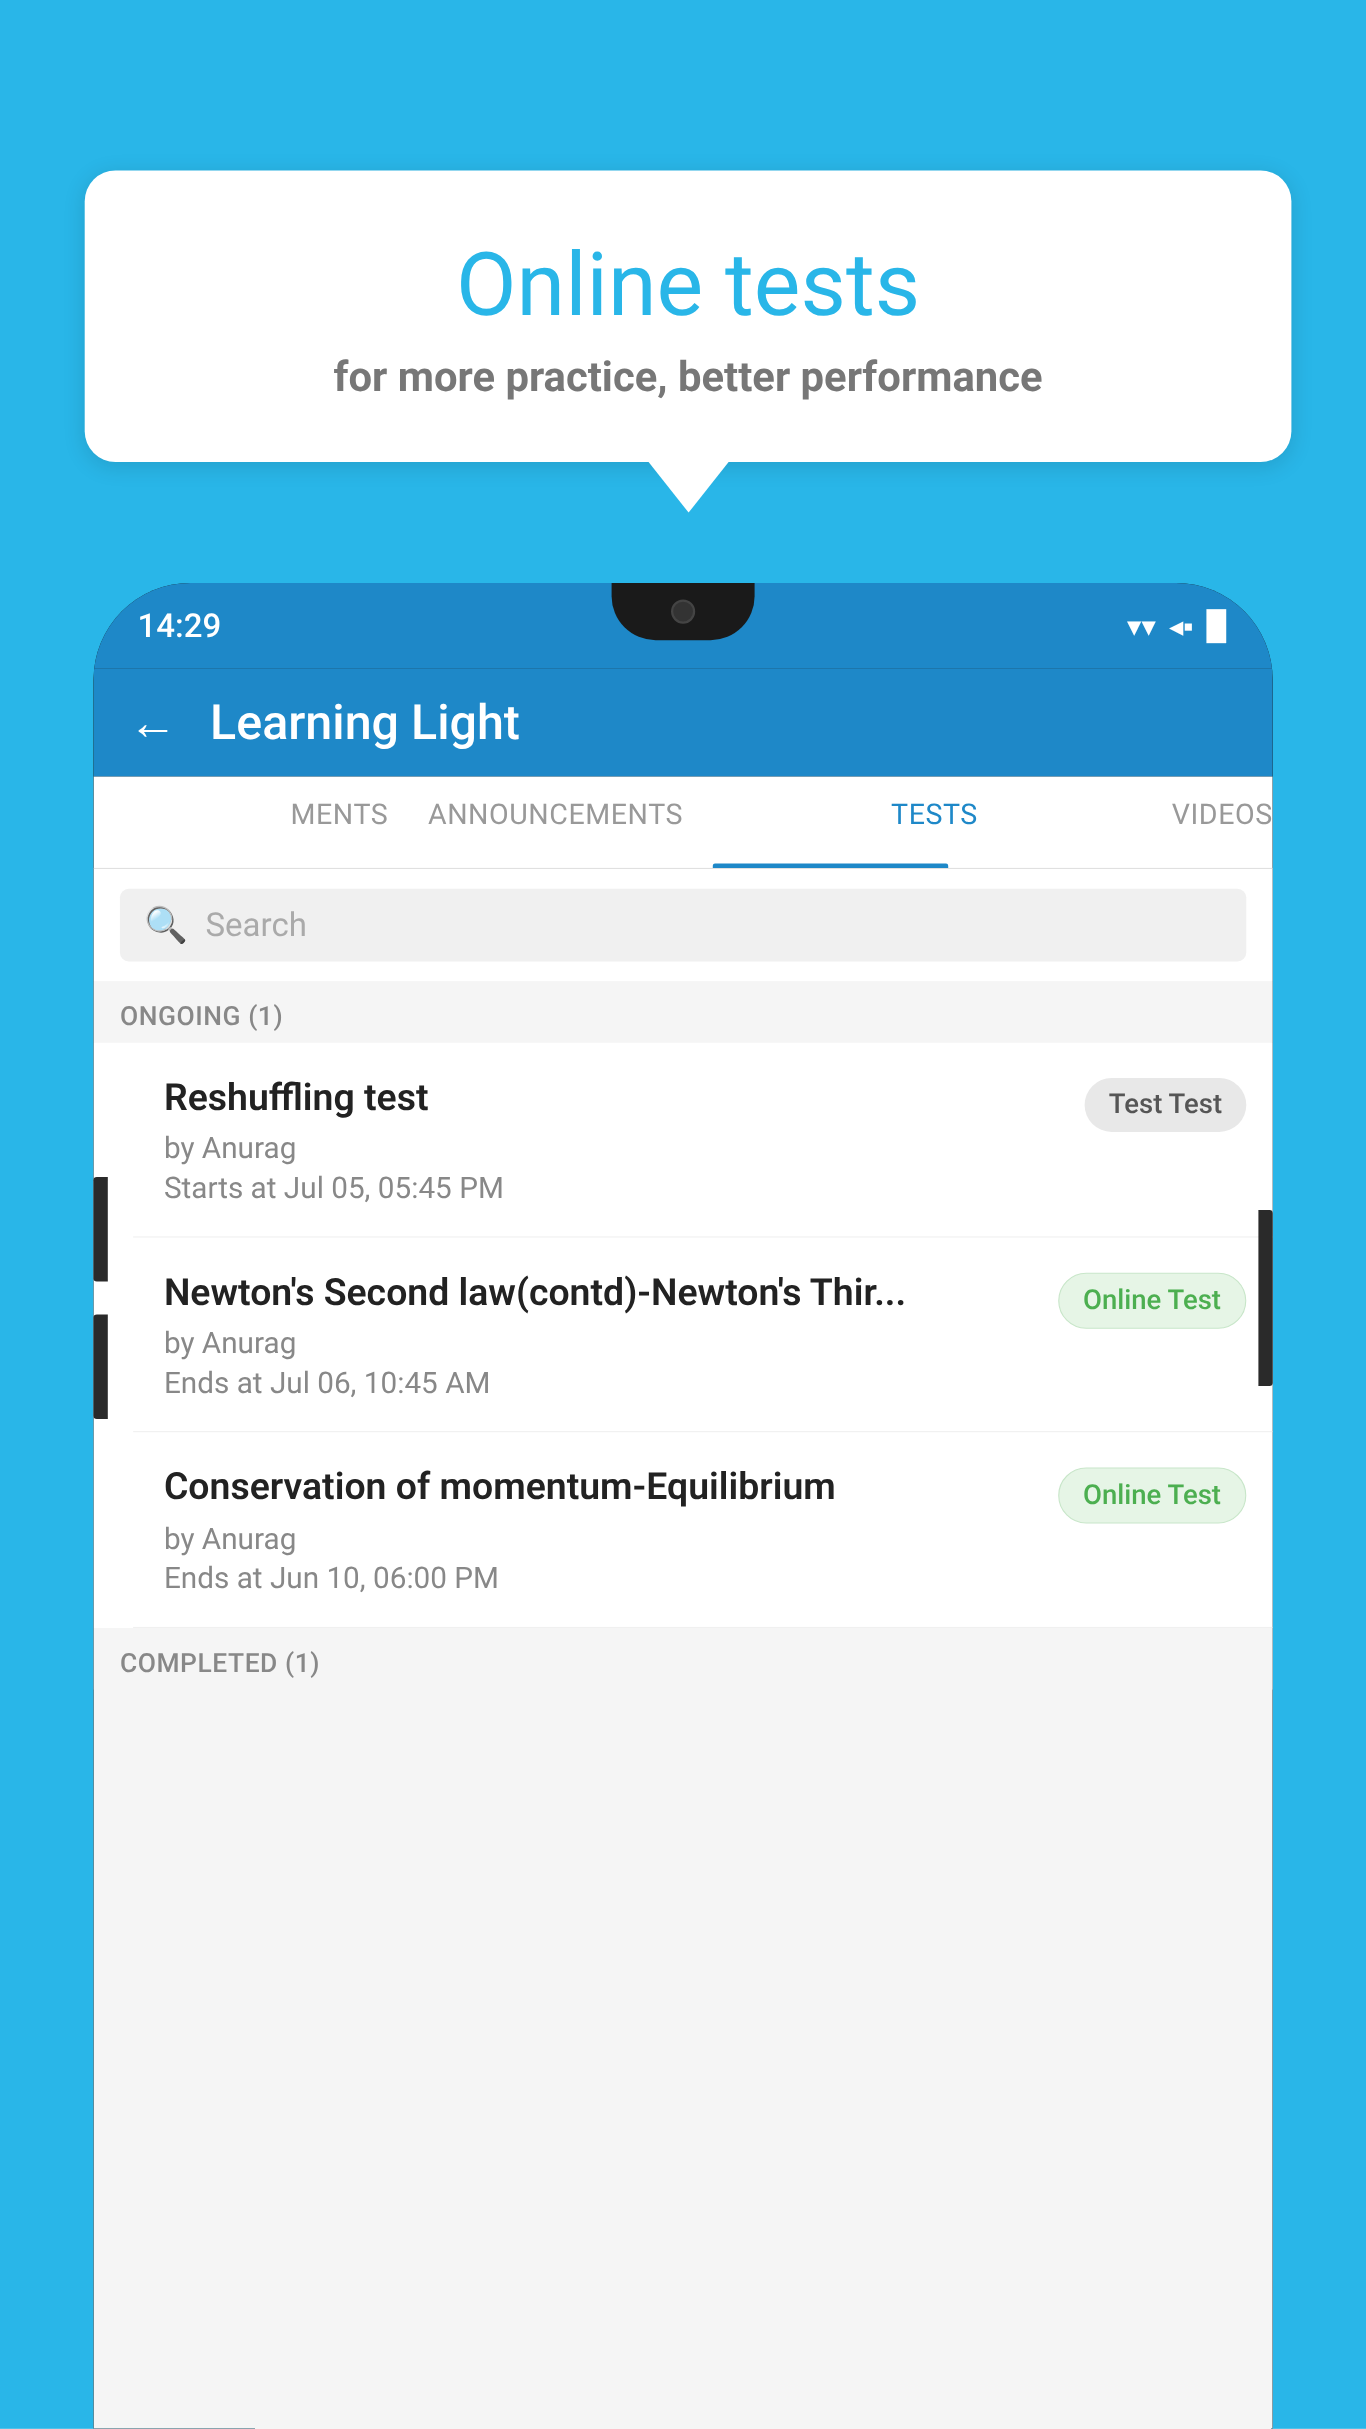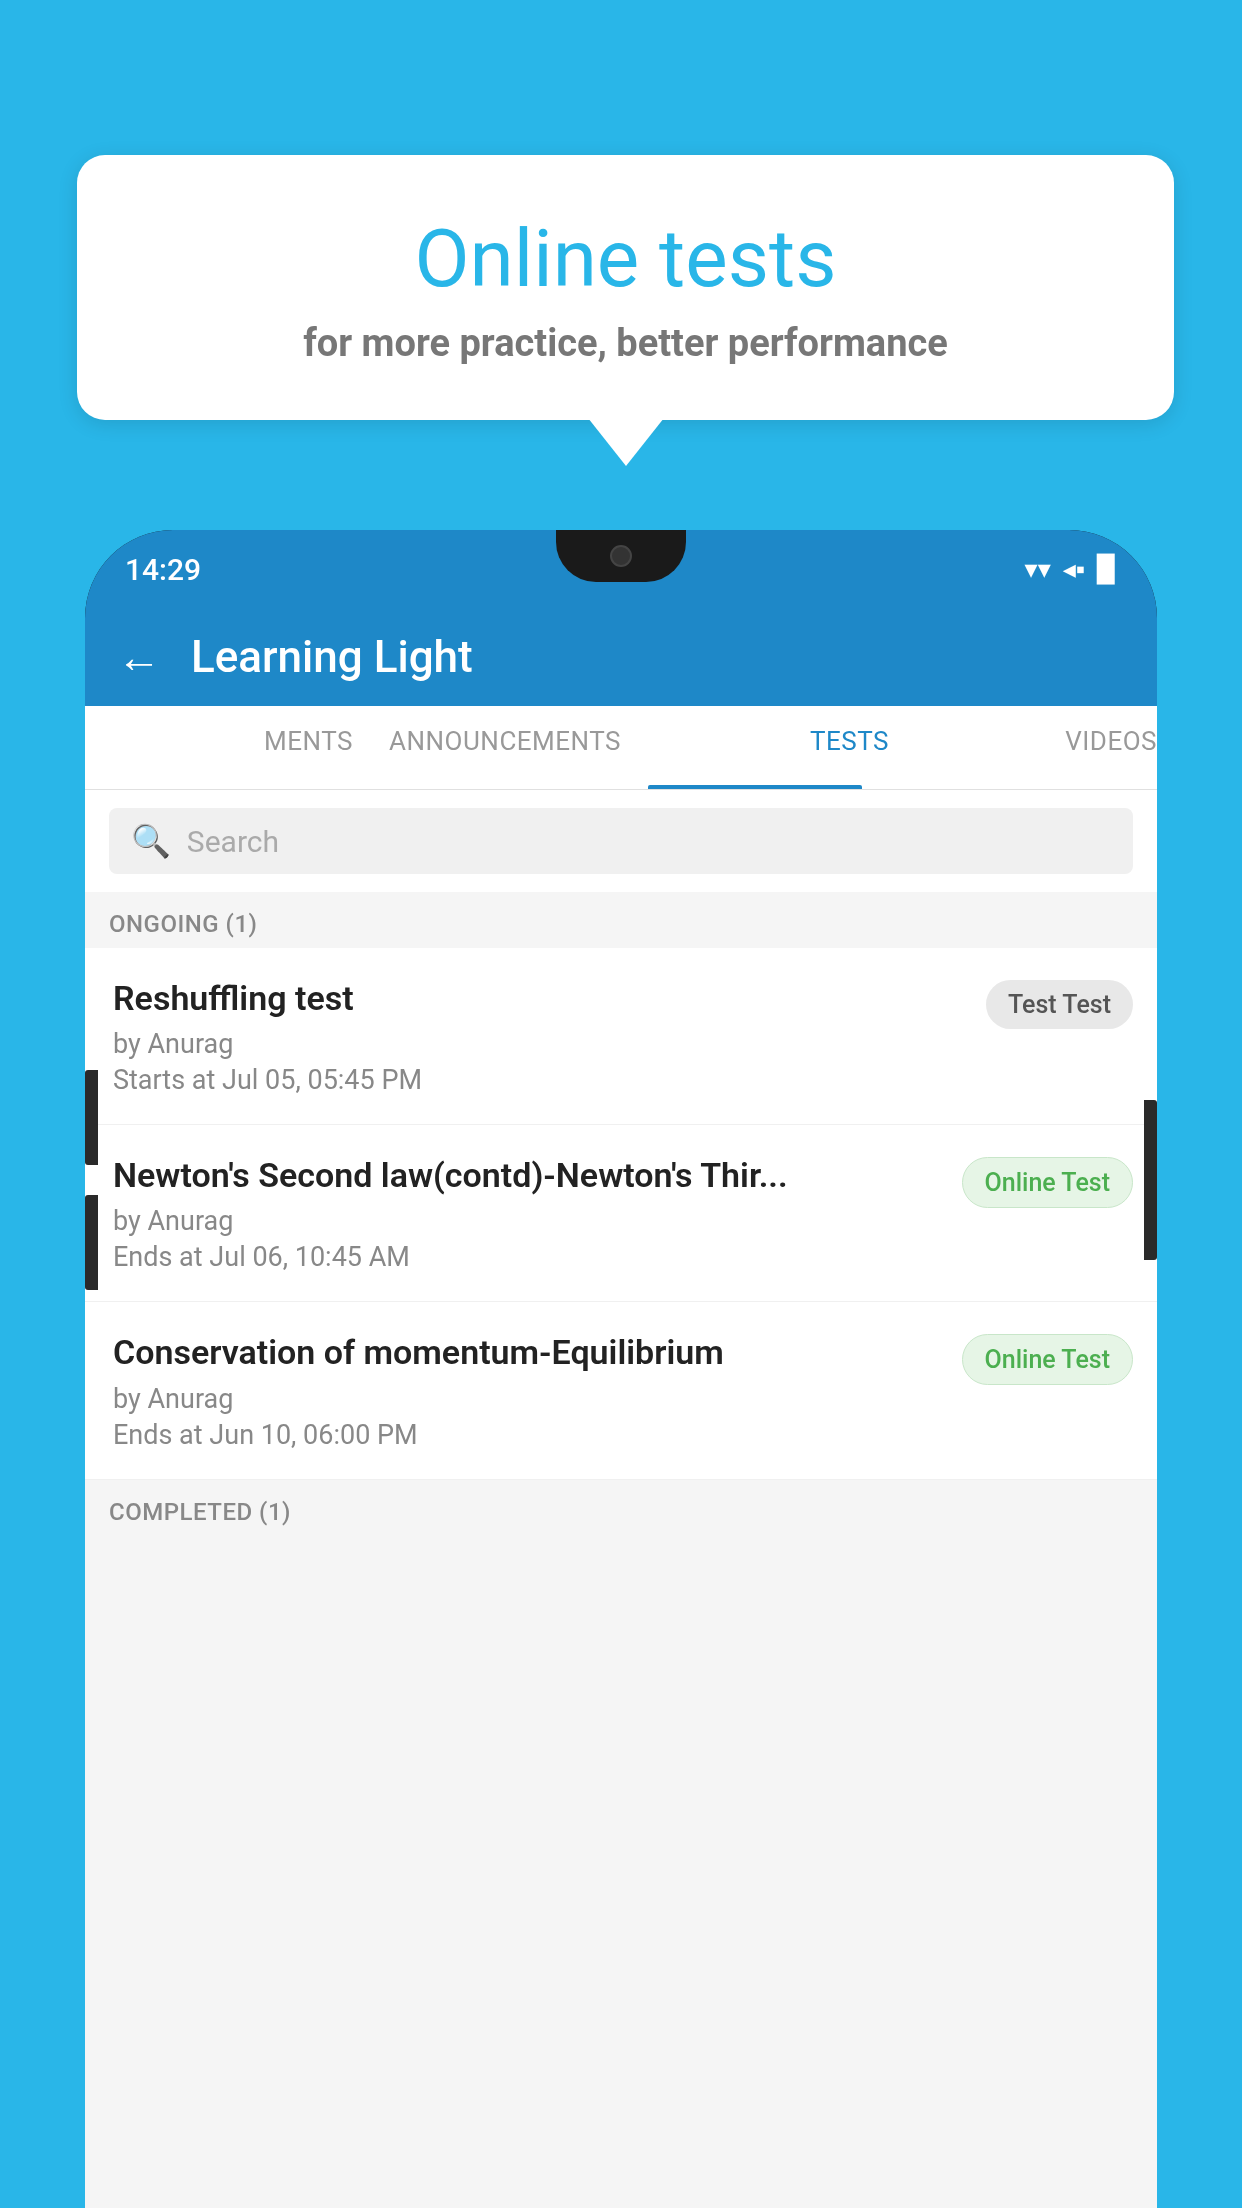--- a/index.html
+++ b/index.html
@@ -209,20 +209,21 @@
     .test-list {
       background: white;
     }
     .test-item {
       padding: 28px 24px 28px 28px;
       border-bottom: 1px solid #f0f0f0;
       display: flex;
       align-items: flex-start;
       justify-content: space-between;
       gap: 16px;
+      margin-left: 36px;
     }
     .test-info {
       flex: 1;
     }
     .test-name {
       font-size: 34px;
       font-weight: 600;
       color: #222;
       margin-bottom: 8px;
       line-height: 1.3;

